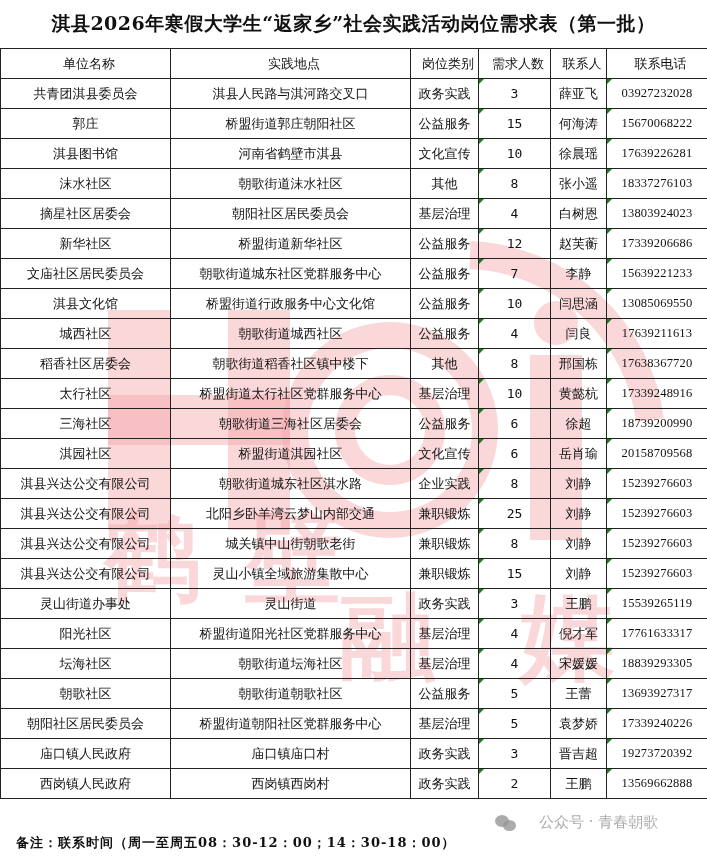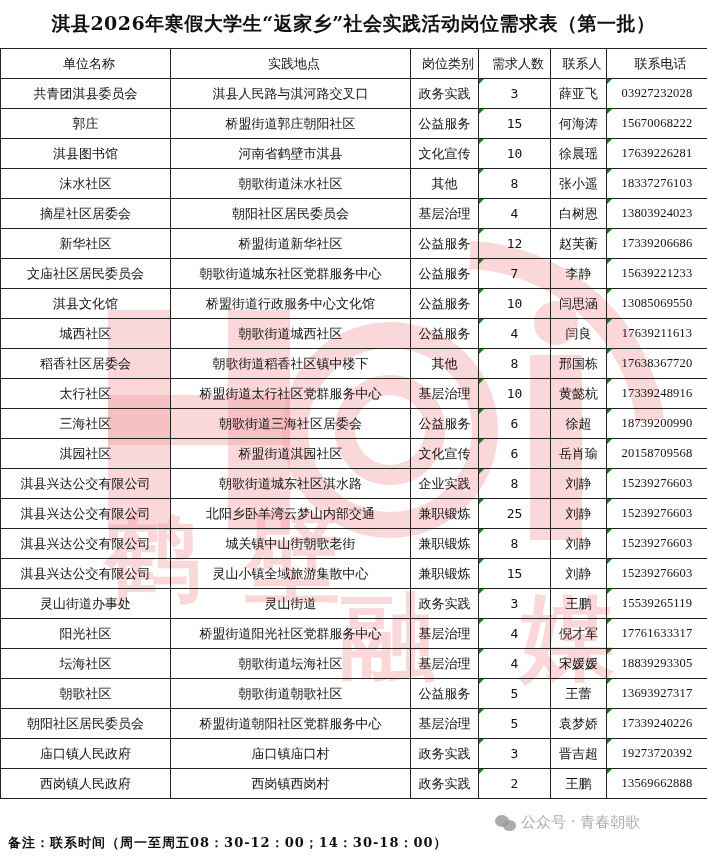--- a/index.html
+++ b/index.html
@@ -30,27 +30,27 @@
   }
   table.grid th { height: 29px; padding-left: 9px; }
   .num { font-family: "DejaVu Sans Mono", "Liberation Mono", monospace; font-size: 13px; }
   .phone { font-family: Liberation Serif, serif; font-size: 12.5px; letter-spacing: 0.2px; }
   .flag::before {
     content: ""; position: absolute; left: 0; top: 0; width: 0; height: 0;
     border-top: 5px solid #1a7f1a; border-right: 5px solid transparent;
   }
   .footer {
     position: absolute; left: 0; top: 828px; width: 707px; height: 29px;
-    display: flex; align-items: center; padding-left: 8px; box-sizing: border-box;
+    display: flex; align-items: center; padding-left: 16px; box-sizing: border-box;
     font-family: "DejaVu Serif", "Liberation Serif", serif; font-weight: bold; font-size: 13px;
     letter-spacing: 1px; z-index: 2;
   }
   .wechat {
     position: absolute; left: 495px; top: 813px; z-index: 3;
-    display: flex; align-items: center; gap: 4px;
+    display: flex; align-items: center; gap: 22px;
     color: rgba(150,150,150,0.8); font-size: 15px;
   }
   .wechat-icon { width: 22px; height: 16px; position: relative; }
   .wechat-icon span { position: absolute; background: rgba(150,150,150,0.8); border-radius: 50%; }
 </style>
 </head>
 <body>
 
 <svg class="watermark" viewBox="0 0 707 857" xmlns="http://www.w3.org/2000/svg">
   <g fill="#f4a7ab" fill-opacity="0.45">

